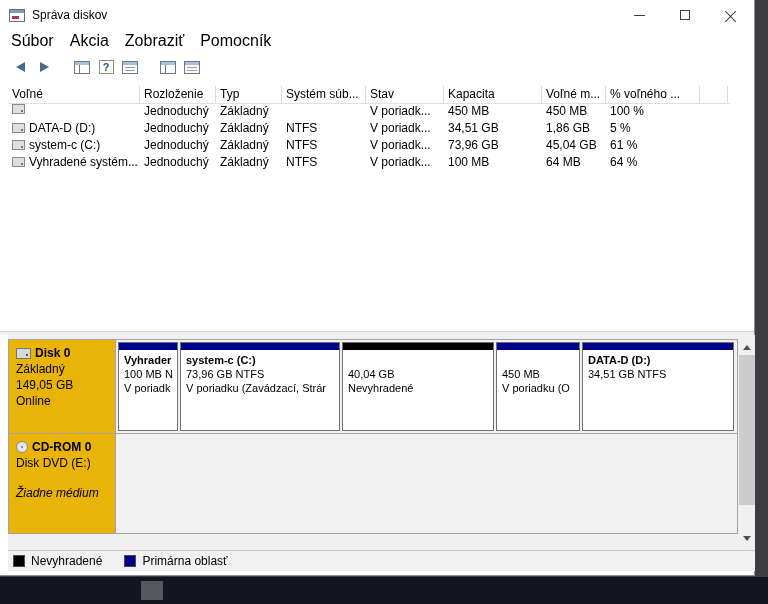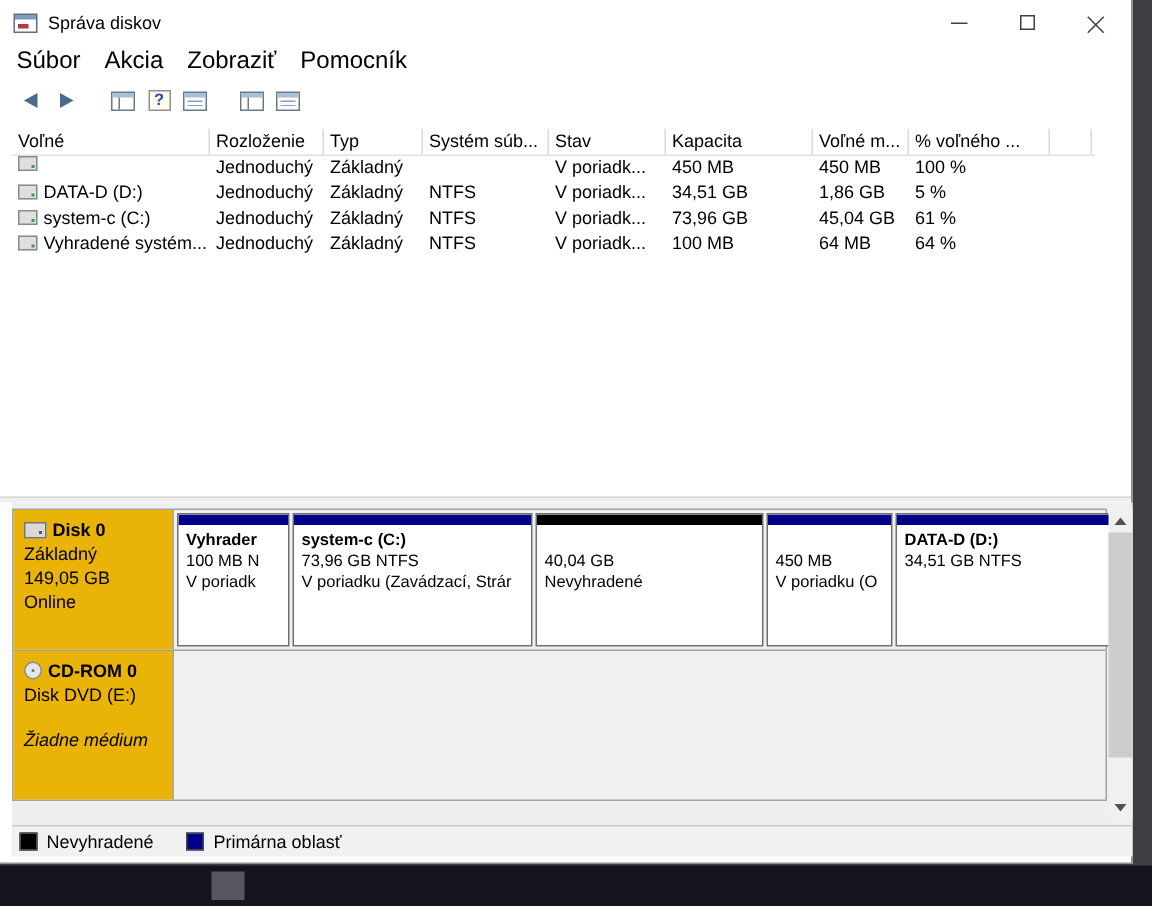--- a/index.html
+++ b/index.html
@@ -240,21 +240,21 @@
         <div class="disk-label">
           <div class="disk-name">
             <span class="hdd-ico"></span>
             <span>Disk 0</span>
           </div>
           <div class="disk-sub">Základný</div>
           <div class="disk-sub">149,05 GB</div>
           <div class="disk-sub">Online</div>
         </div>
         <div class="parts">
-          <div class="part" style="width:75px">
+          <div class="part" style="width:60px">
             <div class="part-strip strip-primary"></div>
             <div class="part-line part-name">Vyhrader</div>
             <div class="part-line">100 MB N</div>
             <div class="part-line">V poriadk</div>
           </div>
           <div class="part" style="width:160px">
             <div class="part-strip strip-primary"></div>
             <div class="part-line part-name">system-c  (C:)</div>
             <div class="part-line">73,96 GB NTFS</div>
             <div class="part-line">V poriadku (Zavádzací, Strár</div>

